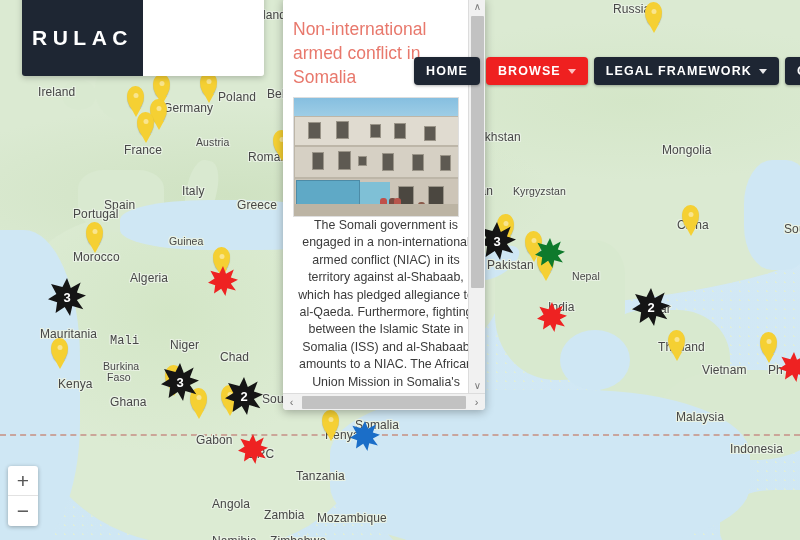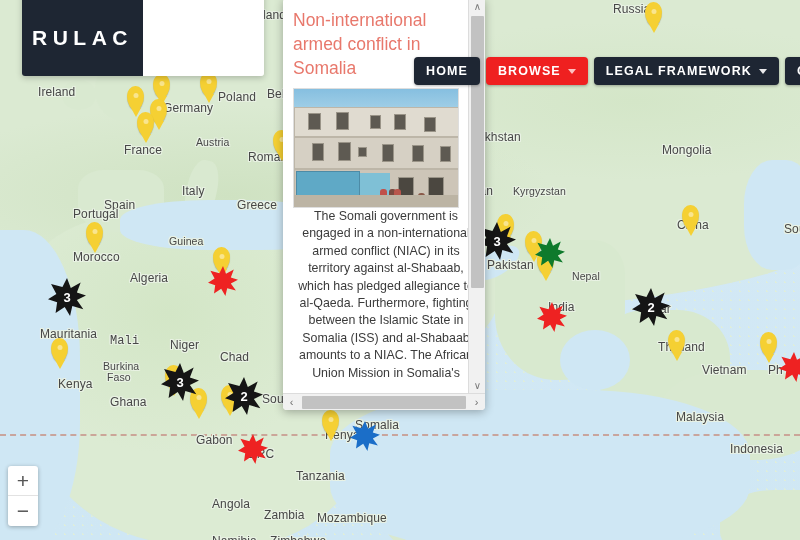--- a/index.html
+++ b/index.html
@@ -288,21 +288,21 @@
     left: 0; top: 0;
     width: 186px; height: 392px;
     padding: 8px 10px 0 10px;
     overflow: hidden;
   }
   #popup-title {
     color: #e8786c;
     font-size: 17.5px;
     line-height: 24px;
     font-weight: normal;
-    margin: 2px 0 8px 0;
+    margin: 11px 0 8px 0;
   }
   
   #popup-photo {
     width: 166px; height: 120px;
     border: 1px solid #dedede;
     position: relative;
     overflow: hidden;
     background: linear-gradient(180deg, #86bfe0 0%, #a8d3e8 22%, #cfd2cc 23%, #d9d5cc 100%);
   }
   .bld {

